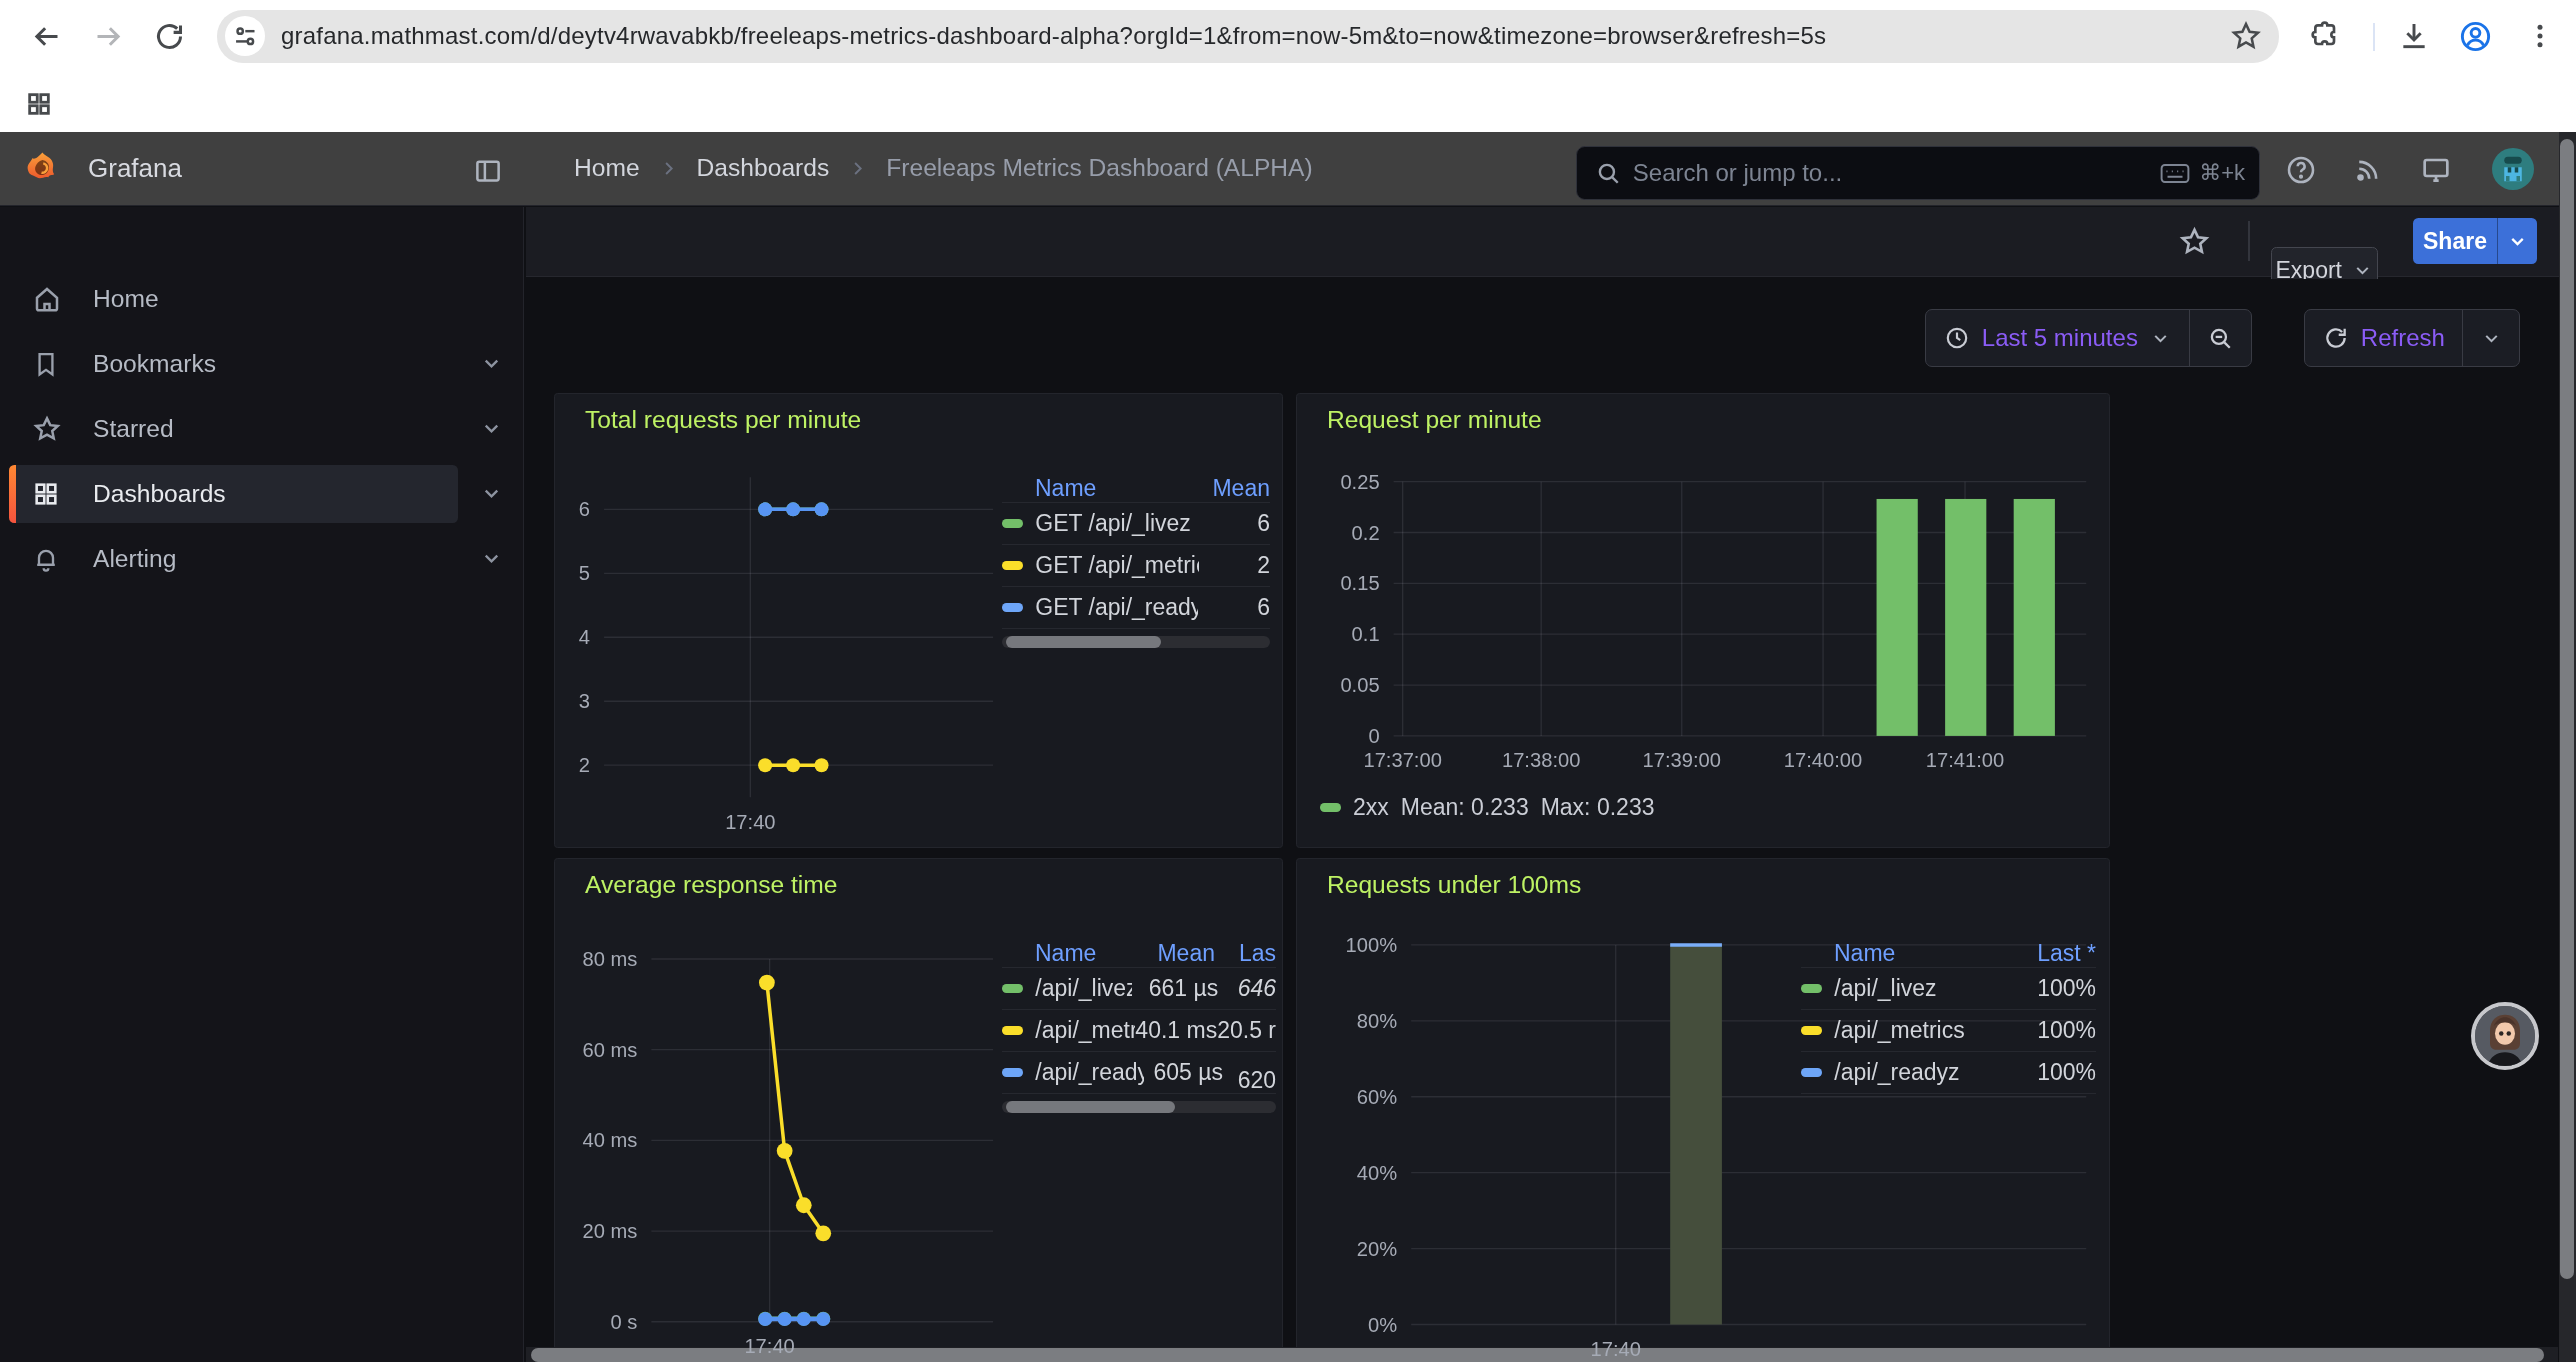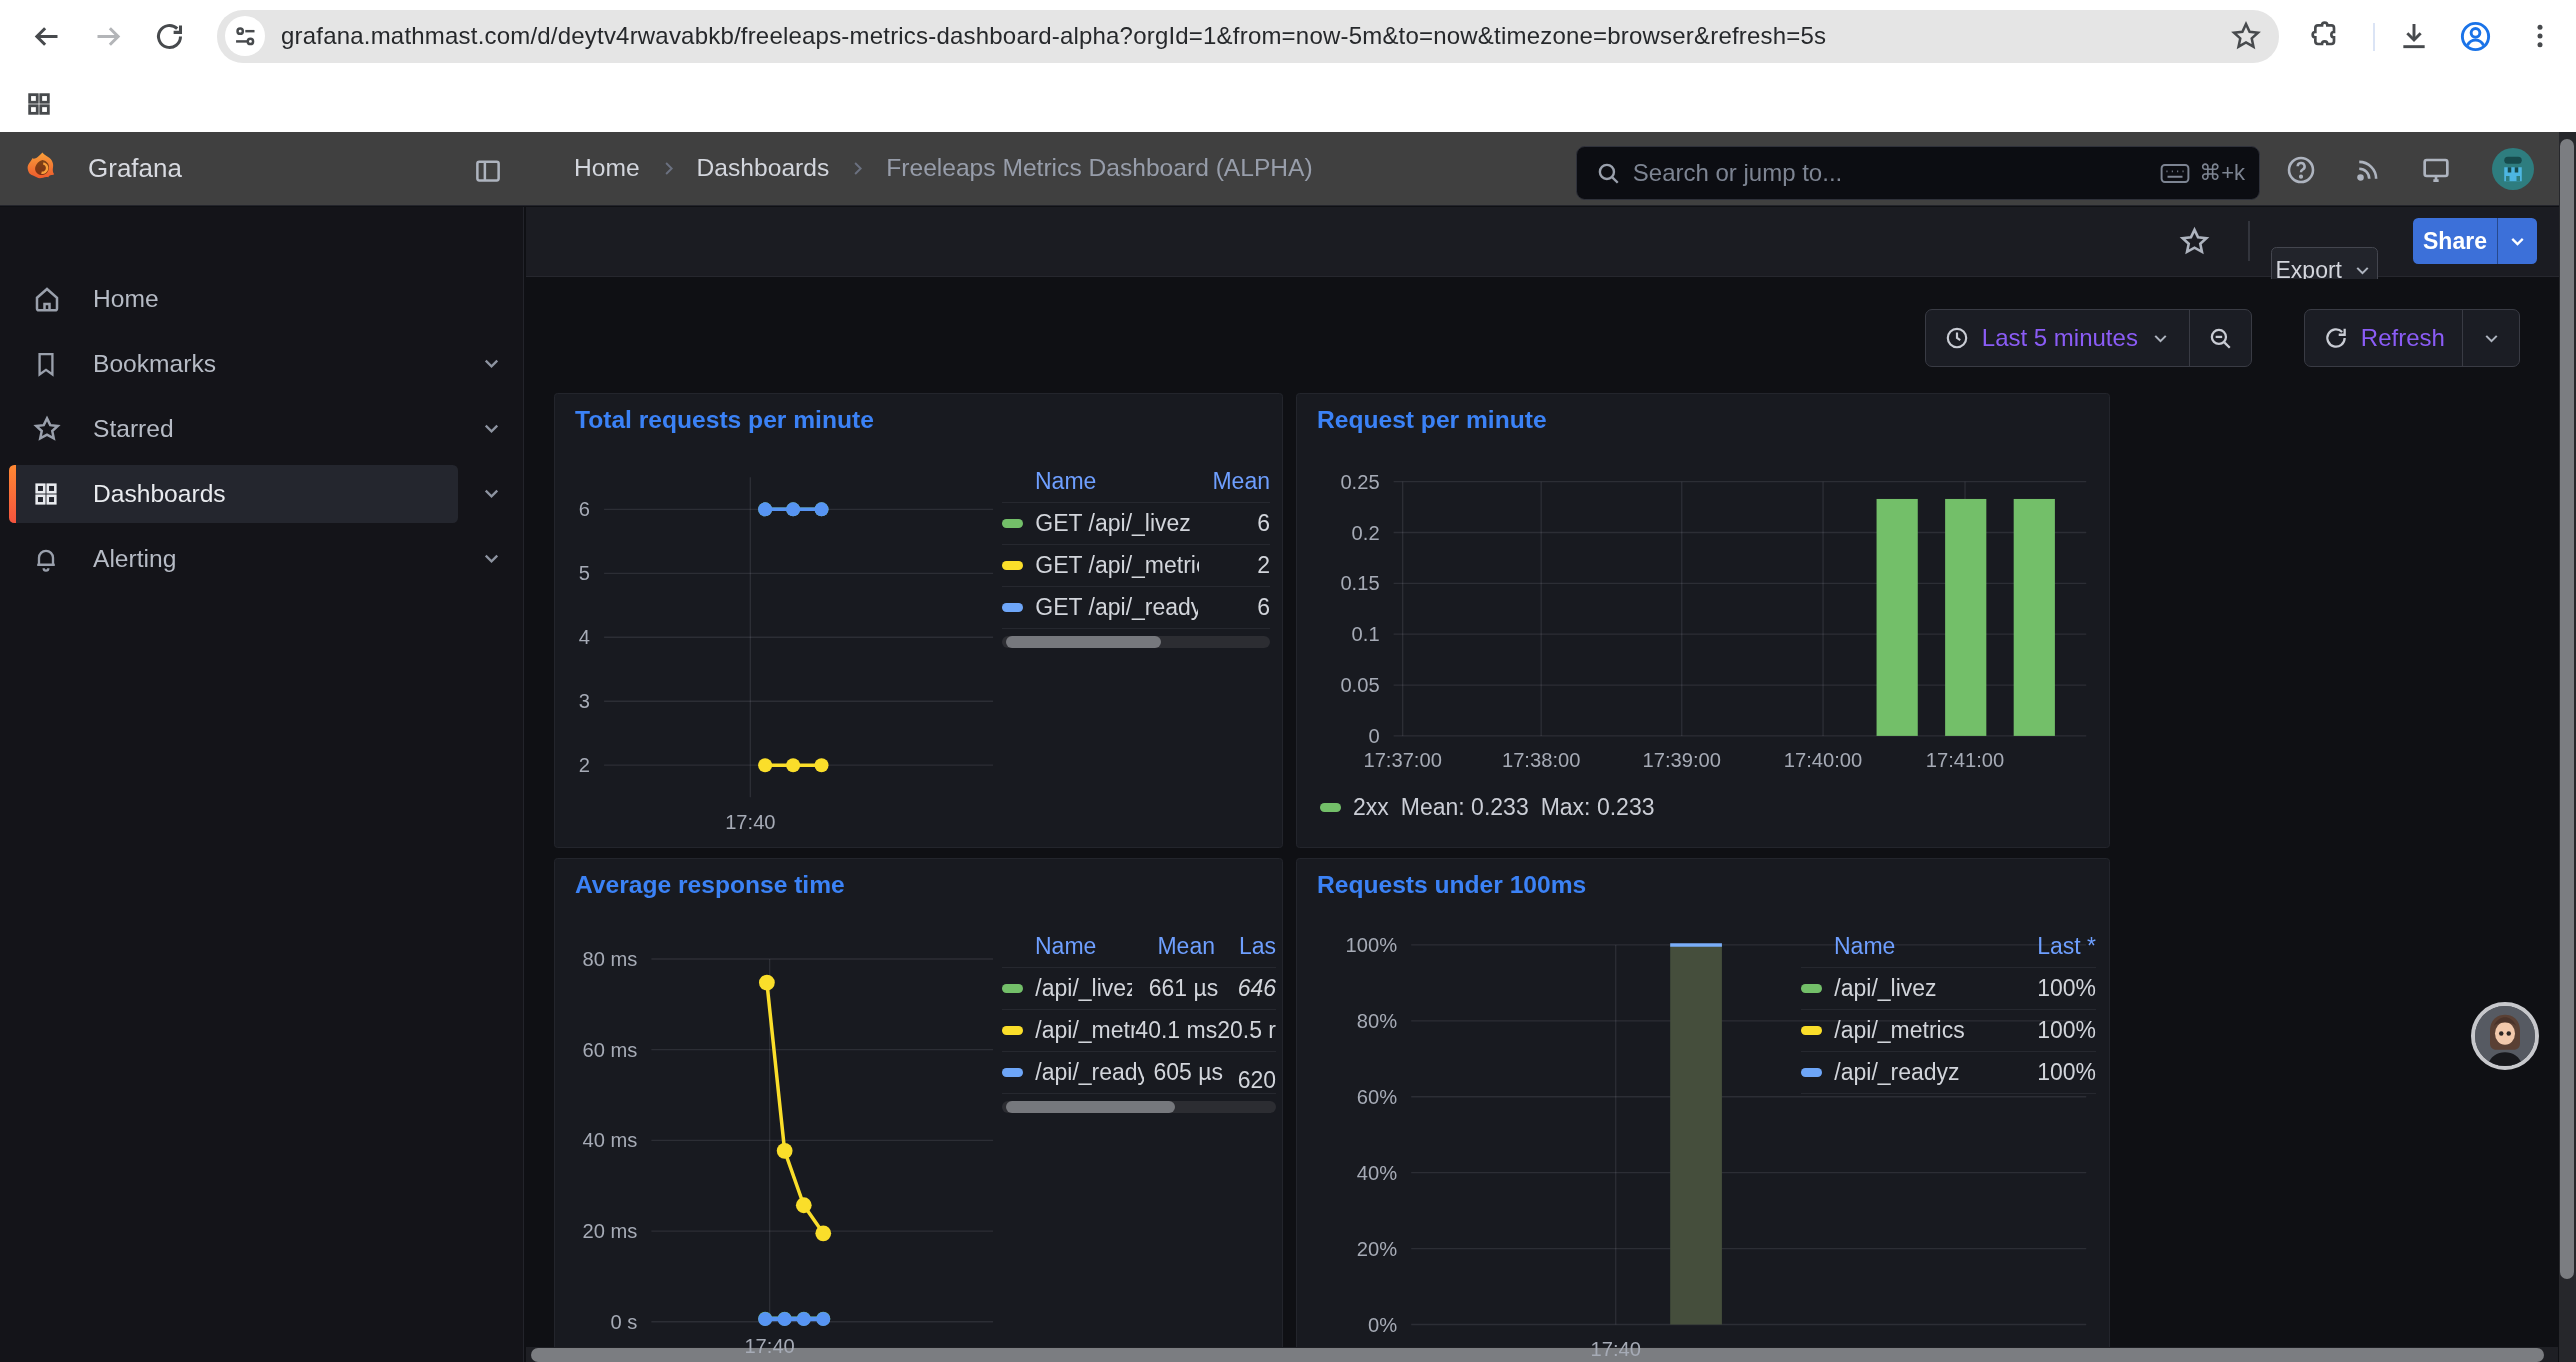--- a/index.html
+++ b/index.html
@@ -48,28 +48,28 @@
   .gbtn { position:absolute; display:flex; align-items:center; justify-content:center; gap:10.5px; border-radius:5.3px; font-size:23px; color:#d3d5dc; }
   .gbtn.outline { background:#22242b; border:1.8px solid #44464f; }
   .gbtn.blue { background:#3c70d9; color:#ffffff; font-weight:bold; border:none; }
 
   .timegroup { position:absolute; display:flex; align-items:stretch; background:#1b1d24; border:1.8px solid #393b44; border-radius:7px; color:#8b5cf6; font-size:24px; }
   .tseg { display:flex; align-items:center; justify-content:center; gap:12.3px; padding:0 17.5px; }
   .tseg + .tseg { border-left:1.8px solid #393b44; }
 
   
   .panel { position:absolute; background:#181a20; border:1.8px solid #23252c; border-radius:3.5px; }
-  .ptitle { position:absolute; left:20px; top:12.3px; font-size:24.6px; font-weight:700; color:#3b82f6; z-index:3; }
+  .ptitle { position:absolute; left:30px; top:12.3px; font-size:24.6px; font-weight:400; color:#bef264; z-index:3; }
   .chart { position:absolute; left:0; top:0; z-index:1; }
   .tick { fill:#a6abb6; font-size:23px; font-family:"Liberation Sans", sans-serif; }
   .nodata { position:absolute; left:50%; top:52%; transform:translate(-50%,-50%); font-size:29px; color:#8d93a1; }
 
   .legend { position:absolute; z-index:4; font-size:23px; color:#d2d5db; }
   .lrow { display:flex; align-items:center; height:42px; border-bottom:1.8px solid #26282f; }
-  .lhead { display:flex; align-items:flex-start; height:35px; border-bottom:1.8px solid #26282f; color:#6e9fff; font-weight:500; }
+  .lhead { display:flex; align-items:flex-end; height:35px; border-bottom:1.8px solid #26282f; color:#6e9fff; font-weight:500; }
   .pill { width:21px; height:8.8px; border-radius:4.4px; margin-right:12.3px; flex:0 0 auto; }
   .lname { flex:1 1 auto; white-space:nowrap; overflow:hidden; }
   .lval { text-align:right; white-space:nowrap; }
   .lscroll { margin-top:7px; height:12.3px; background:#2c2d32; border-radius:6.1px; position:relative; }
   .lthumb { position:absolute; left:3.5px; top:0; height:12.3px; background:#76787d; border-radius:6.1px; }
   .legend-inline { position:absolute; display:flex; align-items:center; gap:17.5px; font-size:23px; color:#cbced6; z-index:3; }
 
   .vscroll { position:absolute; right:0; top:0; width:17.5px; height:1231px; background:#26272b; }
   .vthumb { position:absolute; right:1.8px; top:7px; width:14px; height:1140px; background:#7b7d81; border-radius:7px; }
   .hscroll { position:absolute; left:526px; top:1215px; width:2032px; height:16px; background:#1e1f24; }

